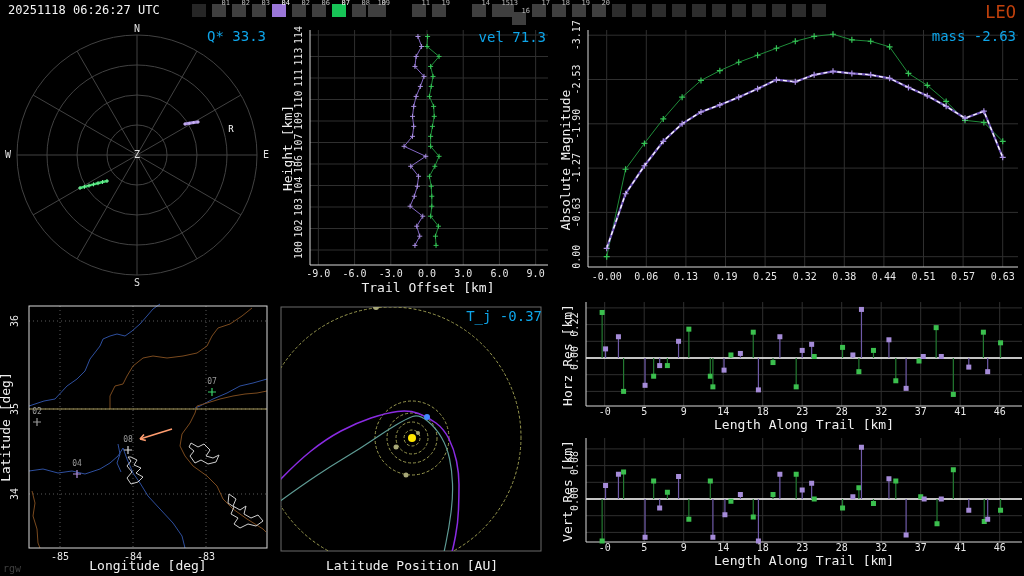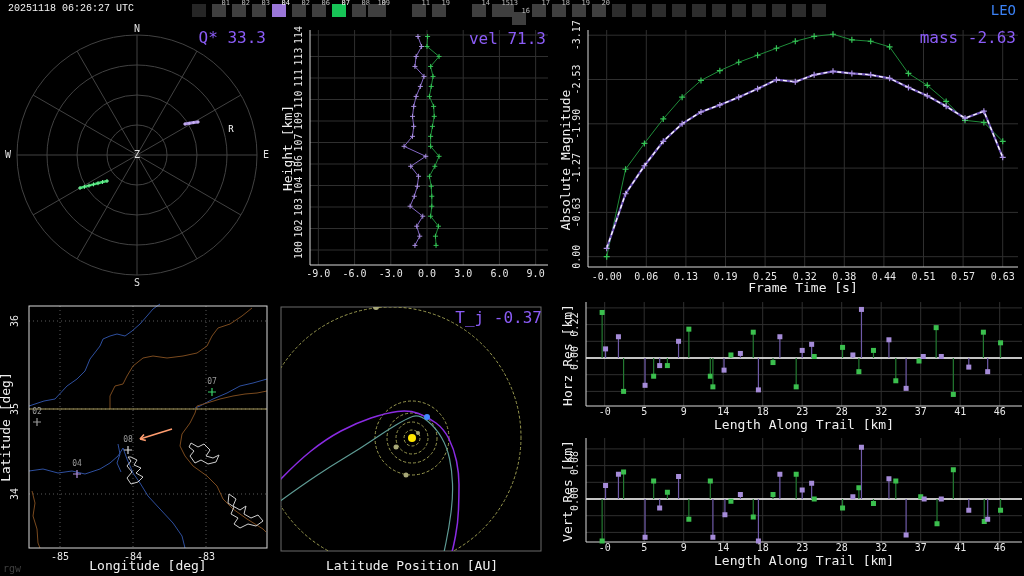--- a/index.html
+++ b/index.html
@@ -1,29 +1,29 @@
 <!DOCTYPE html>
 <html><head>
 <meta charset="utf-8">
 <style>
   html,body{margin:0;padding:0;background:#000;}
   body{width:1024px;height:576px;overflow:hidden;position:relative;
        font-family:"DejaVu Sans Mono",monospace;}
   .topbar{position:absolute;left:0;top:0;width:1024px;height:20px;}
-  .clock{position:absolute;left:8px;top:3px;color:#f5f5f5;font-size:10px;white-space:nowrap;font-family:Liberation Mono, monospace;}
-  .mode{position:absolute;right:8px;top:2px;color:#3b82f6;font-size:14px;}
+  .clock{position:absolute;left:8px;top:3px;color:#f5f5f5;font-size:12px;white-space:nowrap;}
+  .mode{position:absolute;right:8px;top:2px;color:#c2410c;font-size:17px;}
   .fbox{position:absolute;top:4px;width:14px;height:13px;background:#3f3f3f;}
   .fbox.blank{background:#262626;}
   .fbox.blank2{background:#2d2d2d;}
   .fblabel{position:absolute;right:-4px;top:-4px;font-size:7px;line-height:7px;color:#b8b8b8;}
   .fbox.purple .fblabel,.fbox.green .fblabel{color:#fff;}
   .panel{position:absolute;}
   .panel svg{position:absolute;left:0;top:0;display:block;}
   .lbl{position:absolute;color:#f0f0f0;font-size:13px;white-space:nowrap;}
-  .ann{position:absolute;color:#8b5cf6;font-size:16px;white-space:nowrap;}
+  .ann{position:absolute;color:#0ea5e9;font-size:14px;white-space:nowrap;}
   .xlab{text-align:center;}
   .ylab{width:220px;height:14px;line-height:14px;text-align:center;transform:rotate(-90deg);}
   .wm{position:absolute;color:#3f3f3f;font-size:10px;}
   text{font-family:"DejaVu Sans Mono",monospace;}
 </style>
 </head>
 <body>
 
 <div class="topbar">
   <span class="clock">20251118 06:26:27 UTC</span>
@@ -226,20 +226,21 @@
       <path d="M148.914,156.27200000000005H153.914M151.414,153.77200000000005V158.77200000000005" stroke="#35c556" stroke-width="1" fill="none"></path>
       <path d="M150.7245,166.25599999999991H155.7245M153.2245,163.75599999999991V168.75599999999991" stroke="#35c556" stroke-width="1" fill="none"></path>
       <path d="M151.328,176.24H156.328M153.828,173.74V178.74" stroke="#35c556" stroke-width="1" fill="none"></path>
       <path d="M151.328,186.2240000000001H156.328M153.828,183.7240000000001V188.7240000000001" stroke="#35c556" stroke-width="1" fill="none"></path>
       <path d="M150.121,196.20799999999997H155.121M152.621,193.70799999999997V198.70799999999997" stroke="#35c556" stroke-width="1" fill="none"></path>
       <path d="M157.9665,206.19200000000004H162.9665M160.4665,203.69200000000004V208.69200000000004" stroke="#35c556" stroke-width="1" fill="none"></path>
       <path d="M154.949,216.1759999999999H159.949M157.449,213.6759999999999V218.6759999999999" stroke="#35c556" stroke-width="1" fill="none"></path>
       <path d="M155.5525,225.39200000000005H160.5525M158.0525,222.89200000000005V227.89200000000005" stroke="#35c556" stroke-width="1" fill="none"></path>
     </svg>
   <span class="ann" style="right:12px;top:9px;">vel 71.3</span>
+  <span class="lbl xlab" style="left:30px;top:260px;width:240px;">Trail Offset [km]</span>
   <span class="lbl ylab" style="left:-100px;top:121px;">Height [km]</span>
 </div>
 
 <div class="panel" style="left:560px;top:20px;width:464px;height:276px;">
   <svg width="464" height="276">
       <line x1="46.7" y1="10" x2="46.7" y2="247" stroke="#2f2f2f"></line>
       <text x="46.7" y="260" fill="#e8e8e8" font-size="10" text-anchor="middle">-0.00</text>
       <line x1="86.30000000000001" y1="10" x2="86.30000000000001" y2="247" stroke="#2f2f2f"></line>
       <text x="86.30000000000001" y="260" fill="#e8e8e8" font-size="10" text-anchor="middle">0.06</text>
       <line x1="125.9" y1="10" x2="125.9" y2="247" stroke="#2f2f2f"></line>
@@ -316,21 +317,20 @@
       <path d="M307.712,54.829999999999984H313.712M310.712,51.829999999999984V57.829999999999984" stroke="#a98fe0" stroke-width="1.2" fill="none"></path>
       <path d="M326.57,58.327499999999986H332.57M329.57,55.327499999999986V61.327499999999986" stroke="#a98fe0" stroke-width="1.2" fill="none"></path>
       <path d="M345.428,67.42099999999999H351.428M348.428,64.42099999999999V70.42099999999999" stroke="#a98fe0" stroke-width="1.2" fill="none"></path>
       <path d="M364.286,75.815H370.286M367.286,72.815V78.815" stroke="#a98fe0" stroke-width="1.2" fill="none"></path>
       <path d="M383.144,86.30749999999998H389.144M386.144,83.30749999999998V89.30749999999998" stroke="#a98fe0" stroke-width="1.2" fill="none"></path>
       <path d="M402.00199999999995,98.19899999999998H408.00199999999995M405.00199999999995,95.19899999999998V101.19899999999998" stroke="#a98fe0" stroke-width="1.2" fill="none"></path>
       <path d="M420.86,91.20399999999998H426.86M423.86,88.20399999999998V94.20399999999998" stroke="#a98fe0" stroke-width="1.2" fill="none"></path>
       <path d="M439.718,137.37099999999998H445.718M442.718,134.37099999999998V140.37099999999998" stroke="#a98fe0" stroke-width="1.2" fill="none"></path>
     </svg>
   <span class="ann" style="right:8px;top:8px;">mass -2.63</span>
-  <span class="lbl xlab" style="left:28px;top:260px;width:430px;">Frame Time [s]</span>
   <span class="lbl ylab" style="left:-104px;top:133px;">Absolute Magnitude</span>
 </div>
 
 <div class="panel" style="left:0;top:300px;width:272px;height:276px;">
   <svg width="272" height="276">
       <line x1="60" y1="6" x2="60" y2="248" stroke="#5a5a5a" stroke-dasharray="1 3"></line>
       <line x1="133" y1="6" x2="133" y2="248" stroke="#5a5a5a" stroke-dasharray="1 3"></line>
       <line x1="206" y1="6" x2="206" y2="248" stroke="#5a5a5a" stroke-dasharray="1 3"></line>
       <line x1="29" y1="21" x2="267" y2="21" stroke="#5a5a5a" stroke-dasharray="1 3"></line>
       <line x1="29" y1="109" x2="267" y2="109" stroke="#5a5a5a" stroke-dasharray="1 3"></line>

